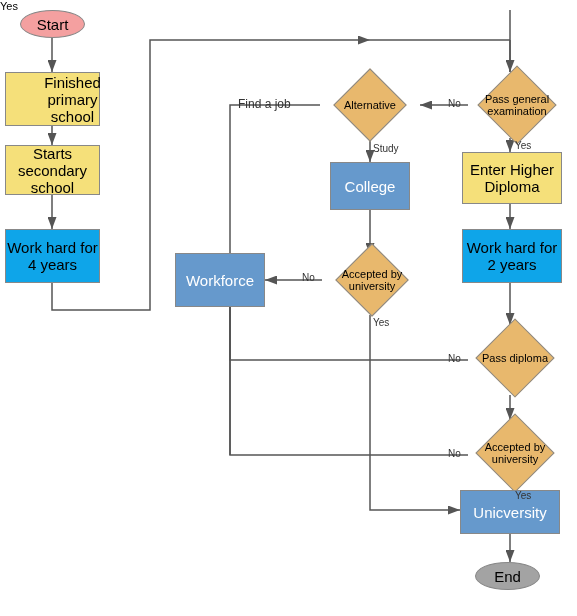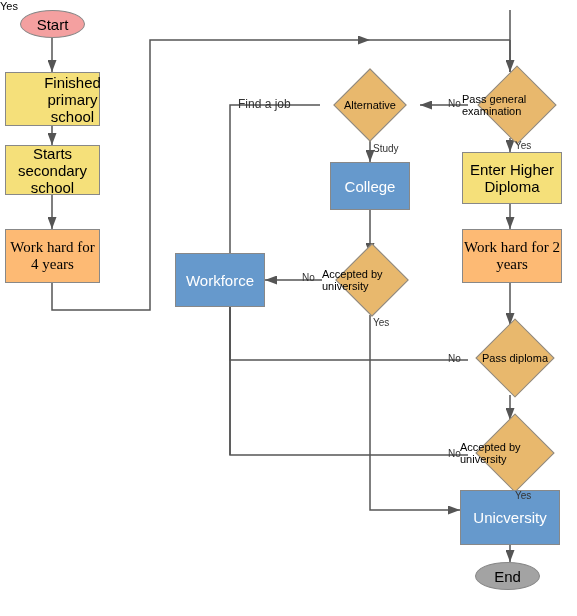--- a/index.html
+++ b/index.html
@@ -46,29 +46,29 @@
       align-items: center;
       justify-content: center;
     }
     .diamond {
       transform: rotate(45deg);
       border: 1.5px solid #888;
       position: absolute;
     }
     .diamond-label {
       position: absolute;
-      text-align: left;
+      text-align: center;
       font-size: 11px;
       z-index: 2;
     }
 
     
     .pink-bg { background: #f4a0a0; }
     .yellow-bg { background: #f5e07a; }
-    .lavender-bg { background: #fdba74; font-family: Liberation Serif, serif; }
+    .lavender-bg { background: #0ea5e9; }
     .blue-bg { background: #6699cc; color: #fff; }
     .orange-bg { background: #e8b86d; }
     .salmon-bg { background: #a3a3a3; }
   </style>
 </head>
 <body>
 
 <div id="flowchart">
 
   <svg id="arrows" xmlns="http://www.w3.org/2000/svg">
@@ -157,21 +157,21 @@
   <div class="diamond-wrapper" style="left:460px; top:320px; width:110px; height:75px;">
     <div class="diamond orange-bg" style="width:56px; height:56px;"></div>
     <div class="diamond-label">Pass diploma</div>
   </div>
 
   <div class="diamond-wrapper" style="left:460px; top:415px; width:110px; height:75px;">
     <div class="diamond orange-bg" style="width:56px; height:56px;"></div>
     <div class="diamond-label">Accepted by university</div>
   </div>
 
-  <div class="node rect blue-bg" style="left:460px; top:490px; width:100px; height:55px;">Unicversity</div>
+  <div class="node rect blue-bg" style="left:460px; top:490px; width:100px; height:44px;">Unicversity</div>
 
   <div class="node oval salmon-bg" style="left:475px; top:562px; width:65px; height:28px;">End</div>
 
   <div style="position:absolute; left:238px; top:97px; font-size:12px; color:#333;">Find a job</div>
   <div style="position:absolute; left:373px; top:143px; font-size:10px; color:#333;">Study</div>
   <div style="position:absolute; left:448px; top:98px; font-size:10px; color:#333;">No</div>
   <div style="position:absolute; left:515px; top:140px; font-size:10px; color:#333;">Yes</div>
   <div style="position:absolute; left:302px; top:272px; font-size:10px; color:#333;">No</div>
   <div style="position:absolute; left:373px; top:317px; font-size:10px; color:#333;">Yes</div>
   <div style="position:absolute; left:448px; top:353px; font-size:10px; color:#333;">No</div>

